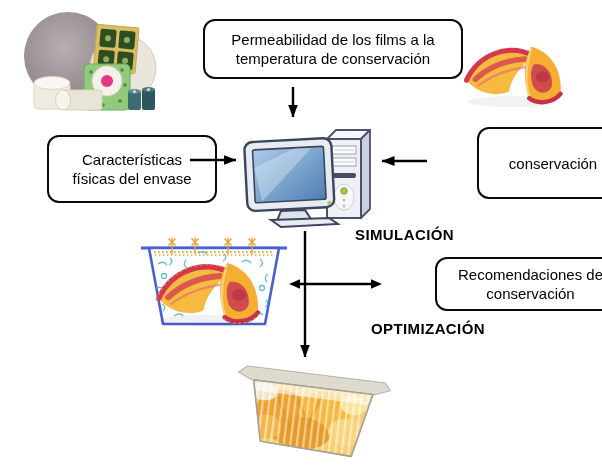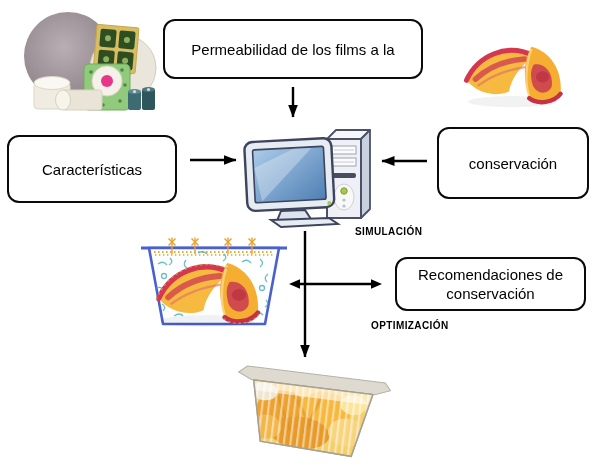--- a/index.html
+++ b/index.html
@@ -3,24 +3,24 @@
 <meta charset="utf-8">
 <style>
   html,body{margin:0;padding:0;background:#ffffff;}
   #canvas{
     position:relative;width:602px;height:467px;background:#ffffff;
     font-family:"Liberation Sans","DejaVu Sans",sans-serif;color:#000;overflow:hidden;
   }
   .box{
     position:absolute;background:#ffffff;border:2.2px solid #0a0a0a;border-radius:12px;
     display:flex;flex-direction:column;align-items:center;justify-content:center;
-    text-align:left;font-size:15px;line-height:19px;box-sizing:border-box;padding:2px 4px;
+    text-align:left;font-size:15px;line-height:19px;box-sizing:border-box;padding:2px 4px;margin-left:40px;
   }
   .flow-label{
-    position:absolute;font-weight:bold;font-size:10px;letter-spacing:.4px;white-space:nowrap;
+    position:absolute;font-weight:bold;font-size:15px;letter-spacing:.4px;white-space:nowrap;
   }
   svg.art{position:absolute;overflow:visible;}
   #arrows{position:absolute;left:0;top:0;pointer-events:none;}
 </style>
 </head>
 <body>
 
 <div id="canvas">
 
   <svg width="0" height="0" style="position:absolute" aria-hidden="true">
@@ -85,28 +85,30 @@
       <ellipse cx="124.5" cy="85.5" rx="6.5" ry="2.6" fill="#5d898f"></ellipse>
       <circle cx="124.5" cy="85.5" r="1.6" fill="#cfe0e1"></circle>
       <rect x="132" y="83" width="13" height="21" rx="2" fill="#2e565d"></rect>
       <ellipse cx="138.5" cy="83.5" rx="6.5" ry="2.6" fill="#4b767e"></ellipse>
       <circle cx="138.5" cy="83.5" r="1.6" fill="#cfe0e1"></circle>
     </g>
   </svg>
 
   <div class="box" style="left:163px;top:19px;width:260px;height:60px">
     <span>Permeabilidad de los films a la</span>
+    <span>temperatura de conservación</span>
   </div>
 
   <svg class="art" style="left:452px;top:28px" width="134" height="82" viewBox="0 0 134 82">
     <use href="#peach-pair" transform="translate(10,12) scale(1.12)"></use>
   </svg>
 
   <div class="box" style="left:7px;top:135px;width:170px;height:68px">
     <span>Características</span>
+    <span>físicas del envase</span>
   </div>
 
   <svg class="art" style="left:241px;top:118px" width="137" height="110" viewBox="0 0 137 110">
     <defs>
       <linearGradient id="scrGrad" x1="0" y1="0" x2="1" y2="1">
         <stop offset="0" stop-color="#accbe8"></stop>
           <stop offset="1" stop-color="#4e7fb4"></stop>
       </linearGradient>
     </defs>
     <g>

